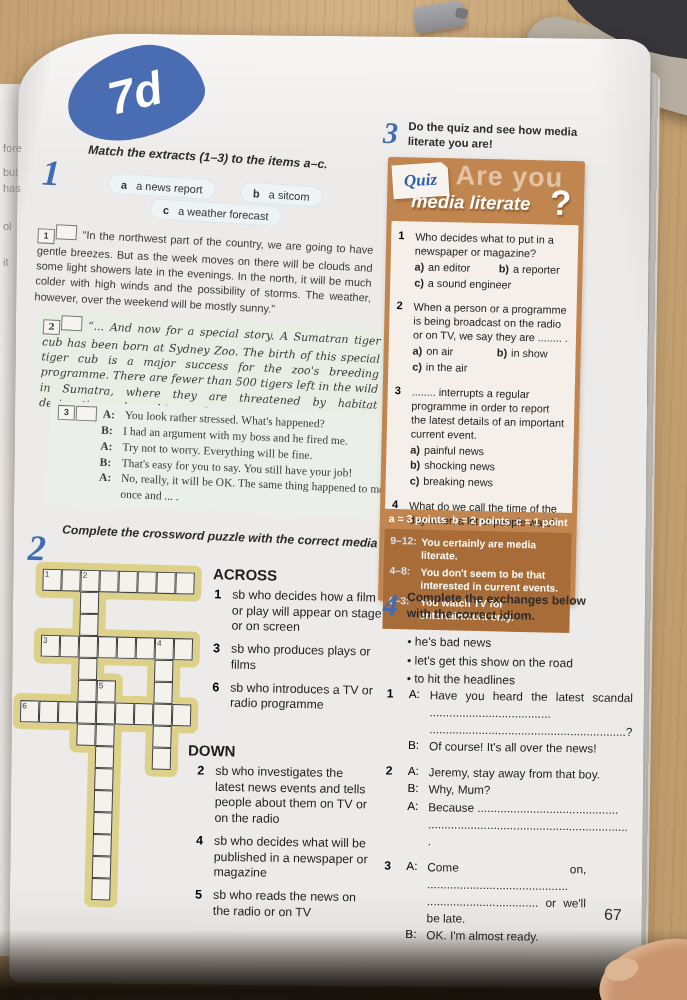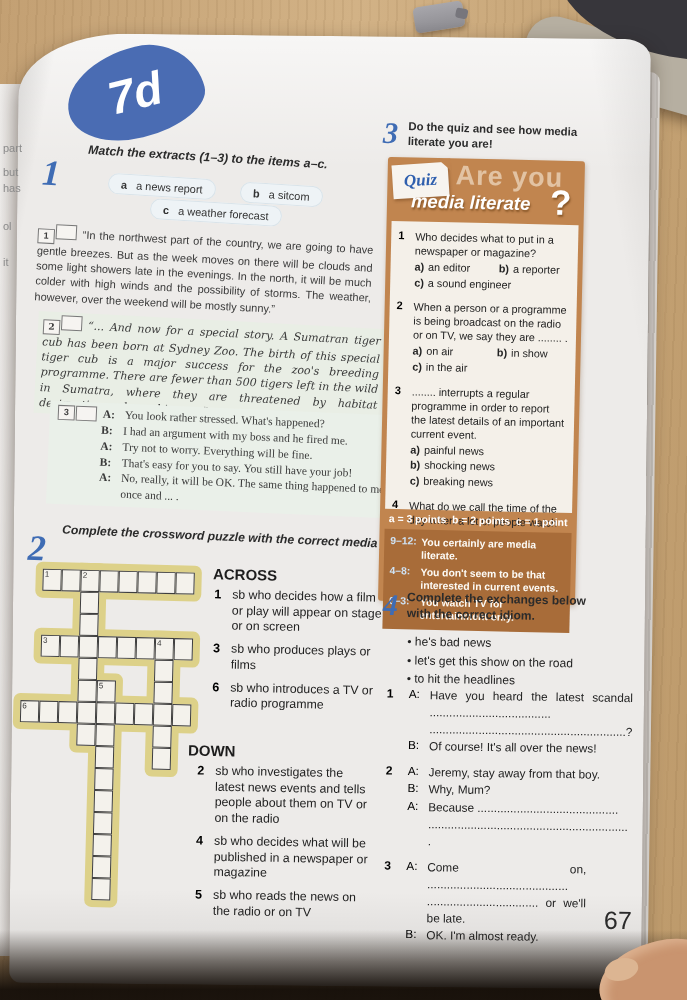--- a/index.html
+++ b/index.html
@@ -77,40 +77,40 @@
   .res-r{width:31px;flex:none;font-size:10.3px;font-weight:bold;color:#cfe2f4;}
   .res-t{flex:1;font-size:10.3px;font-weight:bold;color:#fdfbf6;line-height:1.3;}
   
   .idioms div{font-size:12px;line-height:1.55;color:#222;}
   .exch{display:flex;margin-bottom:9px;}
   .exch-n{width:22px;font-weight:bold;font-size:12px;flex:none;}
   .exch-body{flex:1;}
   .xl{display:flex;}
   .xl-sp{width:21px;flex:none;font-size:11.8px;}
   .xl-tx{flex:1;font-size:11.8px;line-height:1.45;text-align:justify;color:#222;word-break:break-all;}
-  .pagenum{position:absolute;left:604px;top:906px;font-size:25px;color:#2a2a2a;transform:rotate(1deg);}
+  .pagenum{position:absolute;left:604px;top:906px;font-size:16px;color:#2a2a2a;transform:rotate(1deg);}
 </style>
 </head>
 <body>
 
 <div id="scene">
 
   <div class="shoe-sole"></div>
   <div class="shoe-top"></div>
   <div class="eraser"></div>
   <div class="left-page"></div>
   <div class="stack"></div>
   <div class="page"></div>
 
   <div class="blob">
       <span>7d</span>
     </div>
 
   <div id="frags">
-      <div class="frag" style="top: 142px;">part</div>
+      <div class="frag" style="top: 142px;">fore</div>
       <div class="frag" style="top: 166px;">but</div>
       <div class="frag" style="top: 182px;">has</div>
       <div class="frag" style="top: 220px;">ol</div>
       <div class="frag" style="top: 256px;">it</div>
     </div>
 
   <div class="exnum" style="left:42px;top:152px;font-size:36px;transform:rotate(3deg);">1</div>
   <div class="instr" style="left:88px;top:152px;width:300px;font-size:12.3px;font-style:italic;transform:rotate(3.5deg);white-space:nowrap;">Match the extracts (1–3) to the items a–c.</div>
   <div id="pills">
       <div class="pill" style="left: 108px; top: 176px;">

